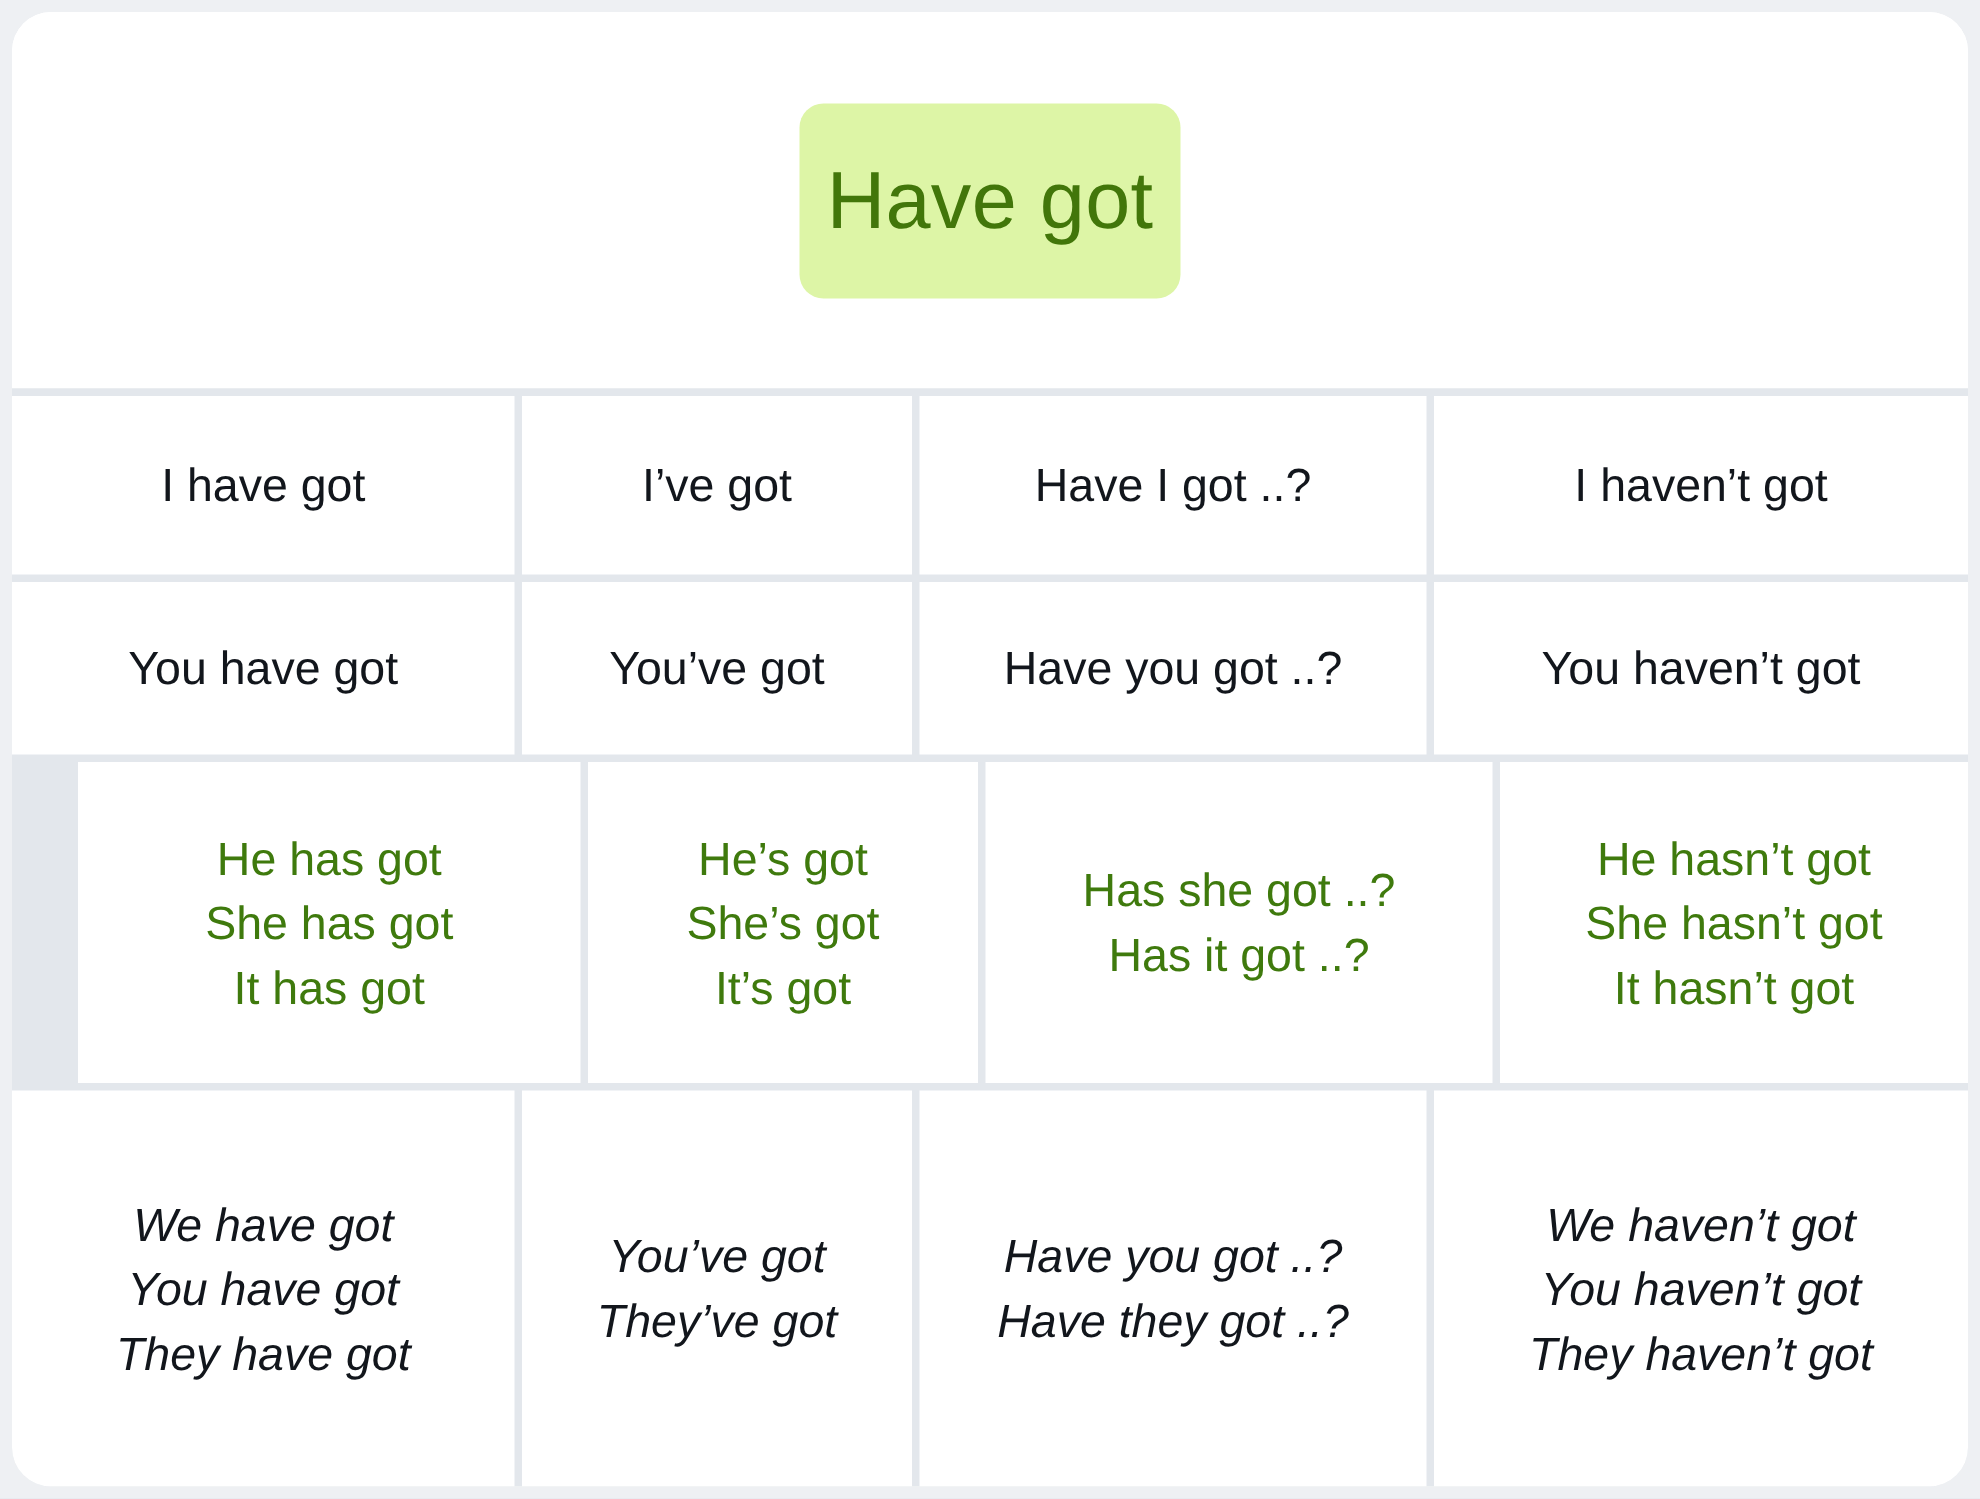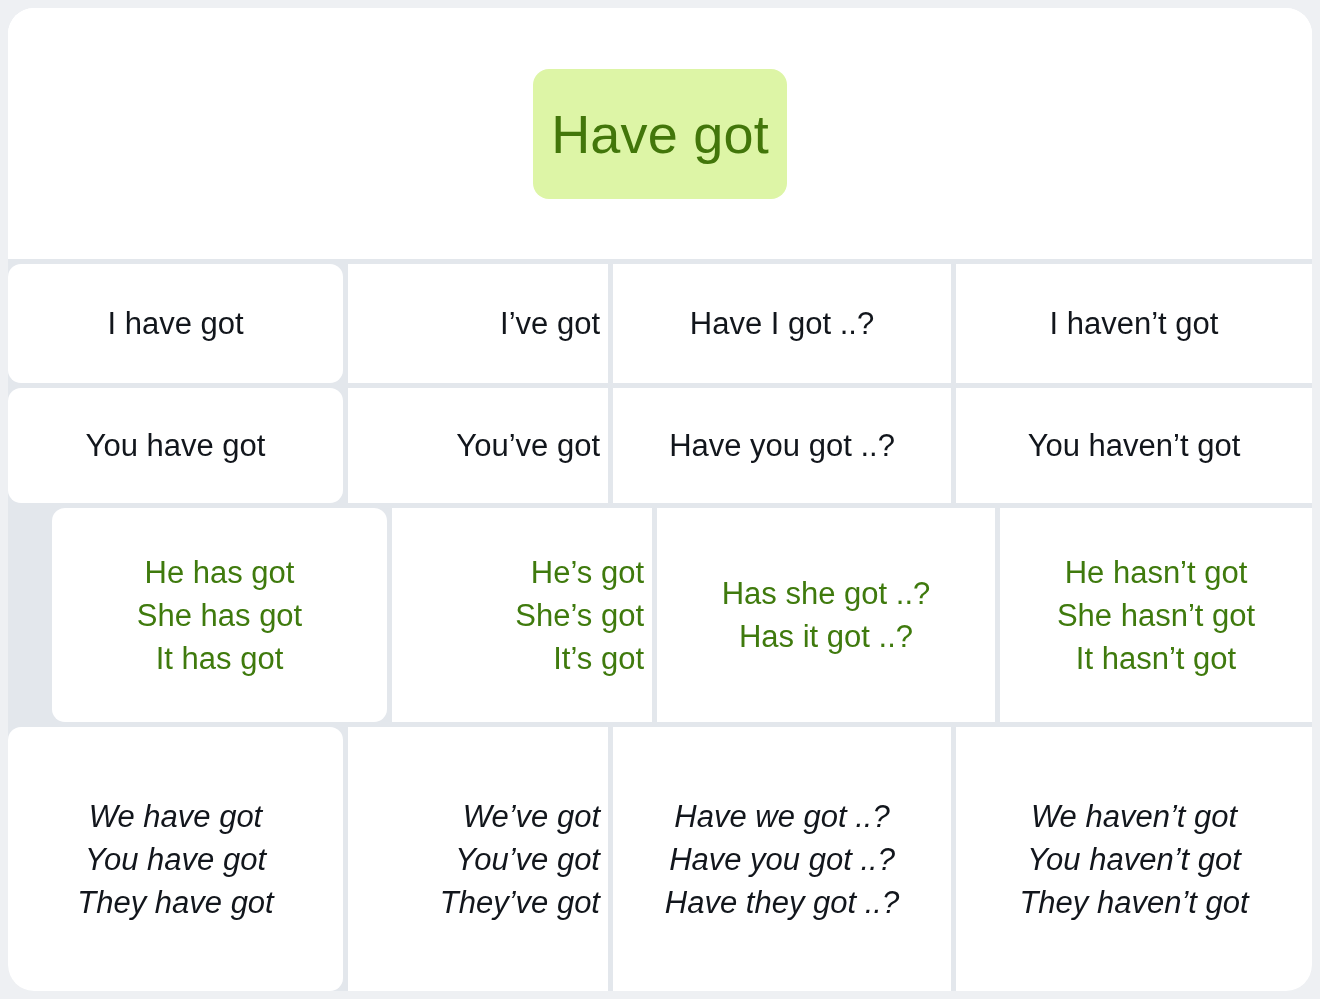--- a/index.html
+++ b/index.html
@@ -82,22 +82,22 @@
     align-items: center;
     justify-content: center;
     text-align: center;
     font-size: 31px;
     color: #12161c;
     line-height: 1.0;
     padding: 4px 8px;
     box-sizing: border-box;
   }
 
-  .cell.c1 { flex: 0 0 335px; border-radius: 13px; }
-  .cell.c2 { flex: 0 0 260px; align-items: flex-end; }
+  .cell.c1 { flex: 0 0 335px; }
+  .cell.c2 { flex: 0 0 260px; }
   .cell.c3 { flex: 0 0 338px; text-align: right; }
   .cell.c4 { flex: 1 1 auto; }
 
   .cell .line {
     display: block;
     padding: 4px 0;
     white-space: nowrap;
   }
 
   .grid-row.r3 .cell {
@@ -172,26 +172,24 @@
       </div>
     </div>
 
     <div class="grid-row r4">
       <div class="cell c1">
         <span class="line">We have got</span>
         <span class="line">You have got</span>
         <span class="line">They have got</span>
       </div>
       <div class="cell c2">
-        <span class="line">We’ve got</span>
         <span class="line">You’ve got</span>
         <span class="line">They’ve got</span>
       </div>
       <div class="cell c3">
-        <span class="line">Have we got ..?</span>
         <span class="line">Have you got ..?</span>
         <span class="line">Have they got ..?</span>
       </div>
       <div class="cell c4">
         <span class="line">We haven’t got</span>
         <span class="line">You haven’t got</span>
         <span class="line">They haven’t got</span>
       </div>
     </div>
 

